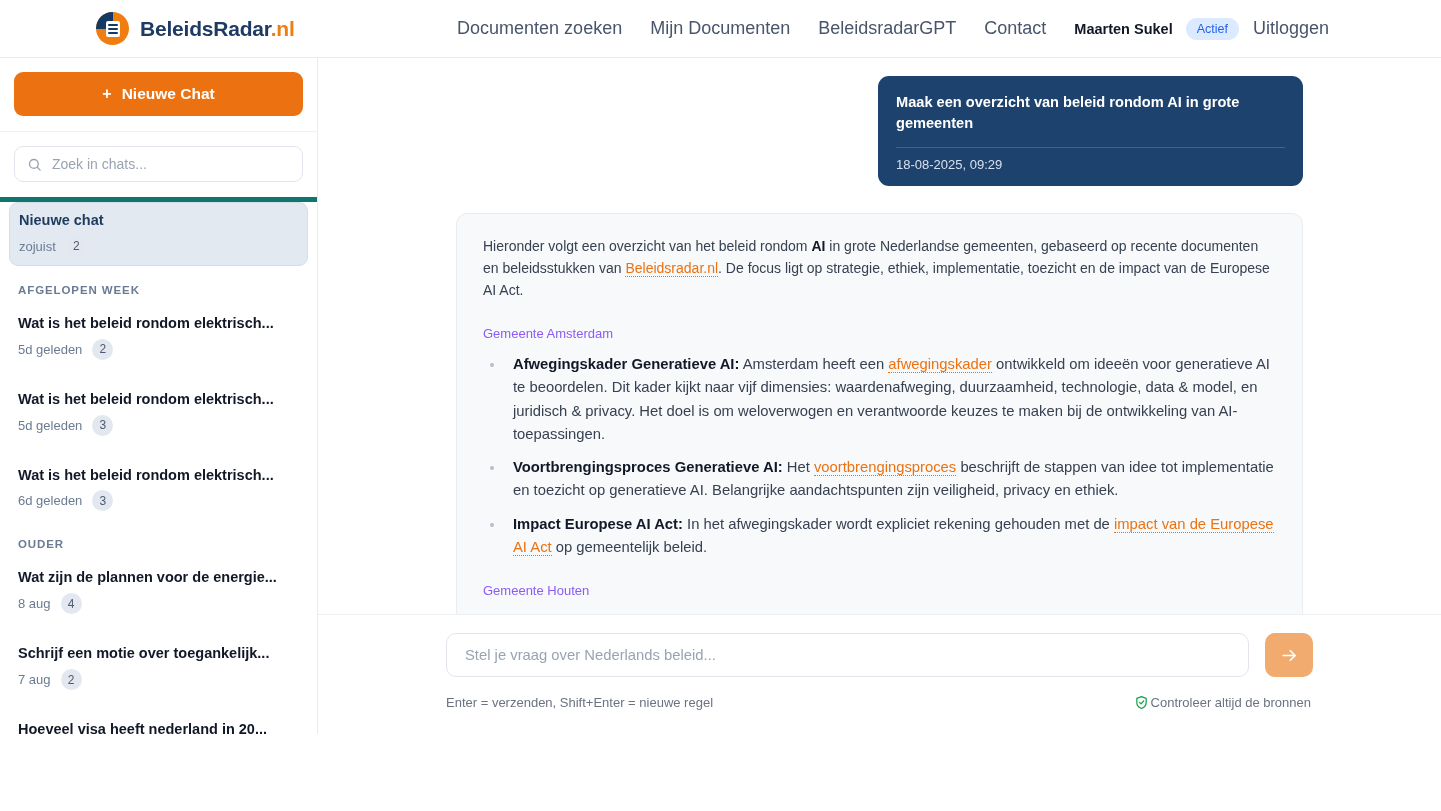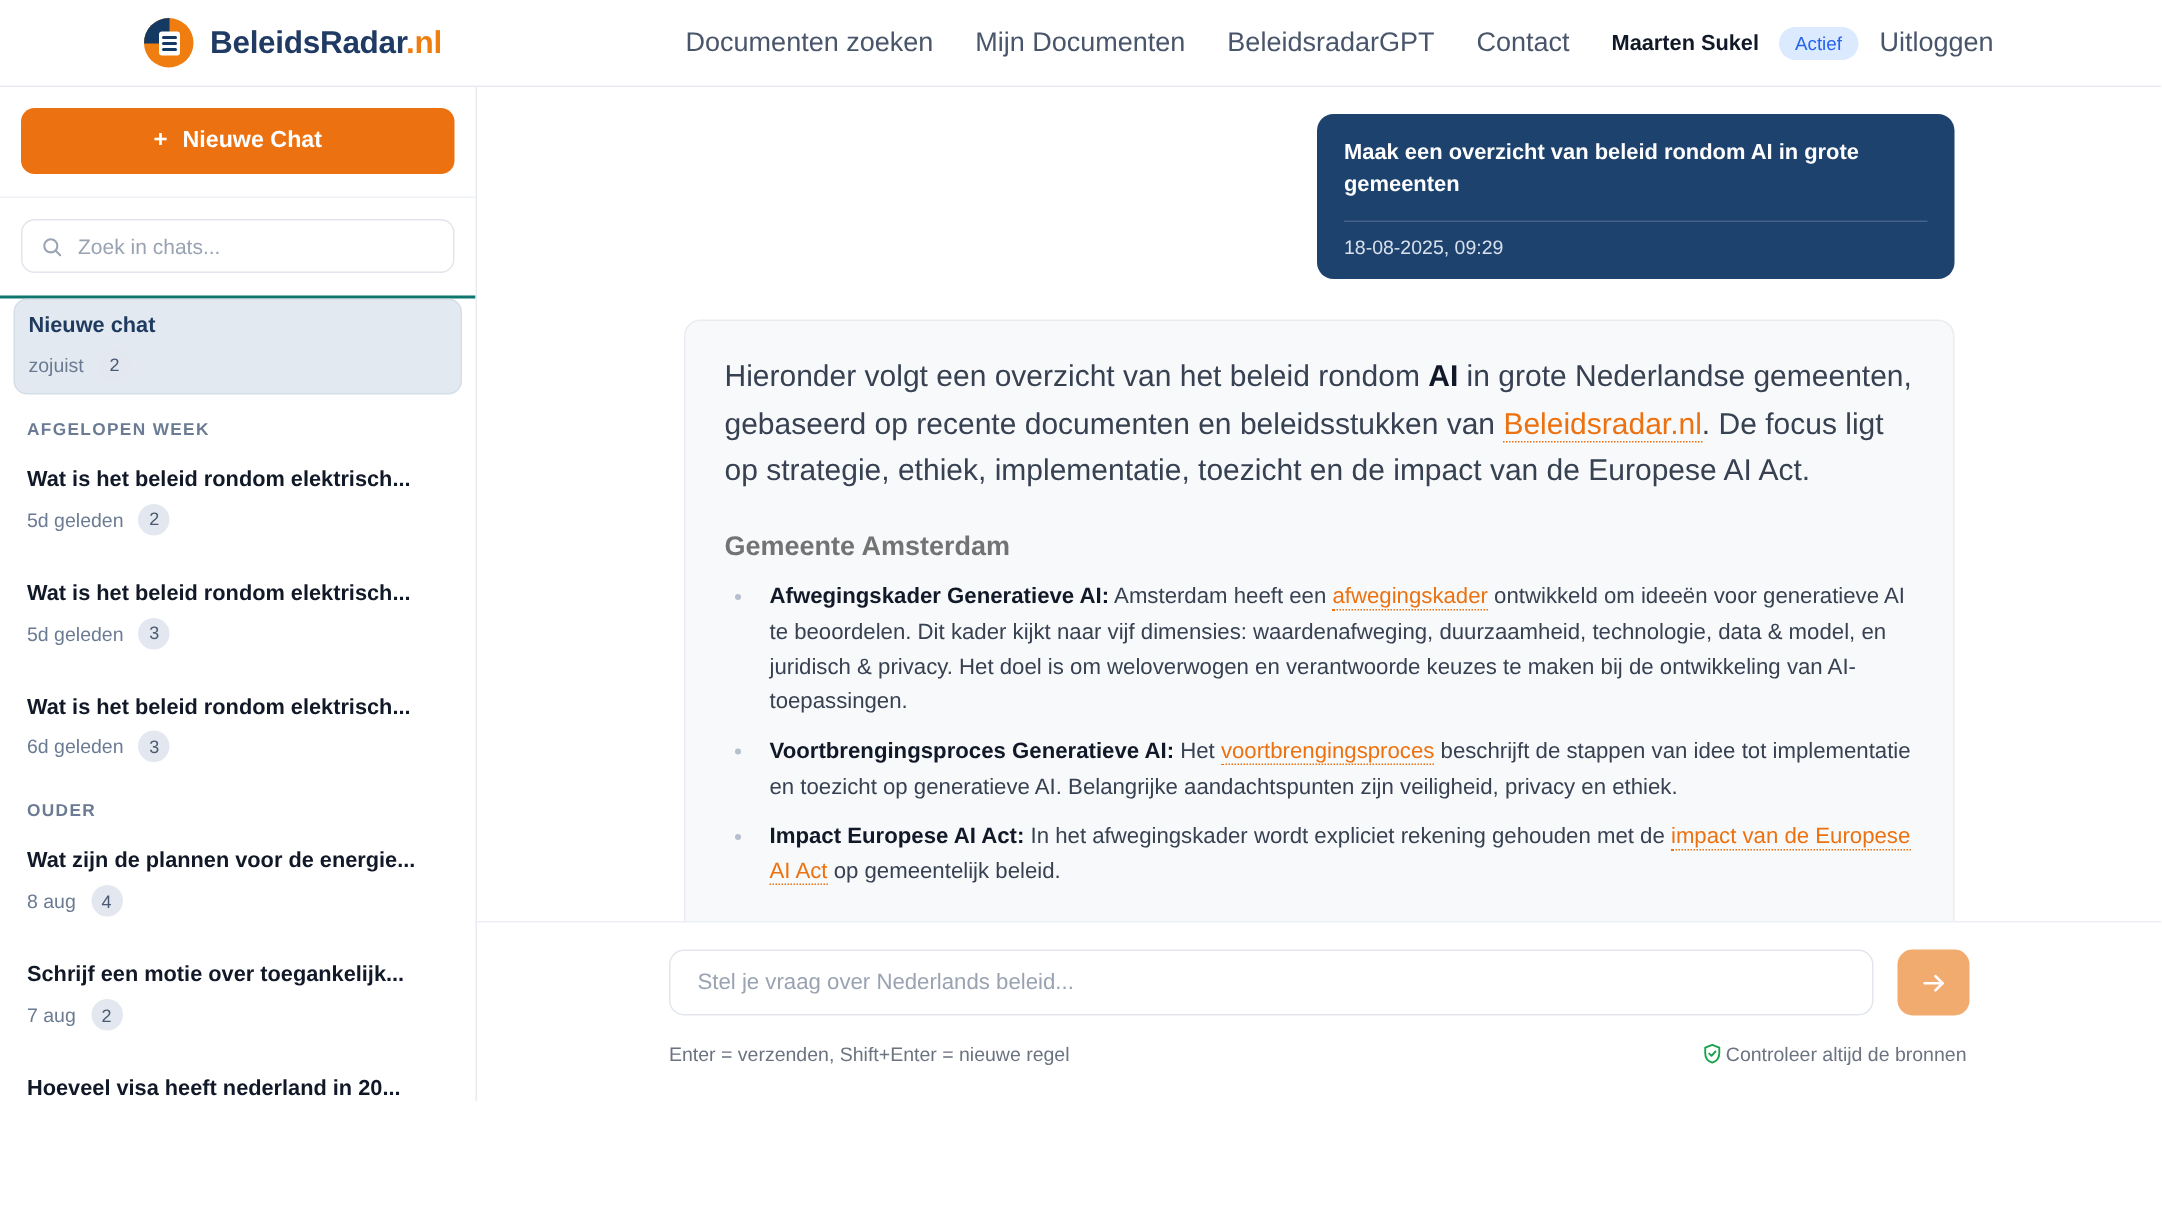--- a/index.html
+++ b/index.html
@@ -81,21 +81,21 @@
   .new-chat-btn {
     width: 100%; height: 44px; border: none; border-radius: 9px;
     background: #ec7211; color: #ffffff;
     font-size: 15.5px; font-weight: bold;
     font-family: inherit;
     display: flex; align-items: center; justify-content: center; gap: 10px;
     cursor: pointer;
   }
   .new-chat-btn .plus { font-size: 16px; font-weight: bold; line-height: 1; }
 
-  .search-wrap { padding: 14px 14px 15px 14px; border-bottom: 2px solid #0f766e; }
+  .search-wrap { padding: 14px 14px 15px 14px; border-bottom: 5px solid #0f766e; }
   .search-box {
     height: 36px; border: 1px solid #e2e6ec; border-radius: 9px;
     display: flex; align-items: center; gap: 10px; padding: 0 12px;
     background: #ffffff;
   }
   .search-box svg { flex: none; }
   .search-box input {
     border: none; outline: none; background: transparent;
     font-size: 14px; font-family: inherit; color: #374151;
     width: 100%;
@@ -144,25 +144,25 @@
   .msg-user hr { border: none; border-top: 1px solid #44618a; margin: 13px 0 9px 0; }
   .msg-user .time { font-size: 13px; color: #d7e0ec; }
 
   .msg-assistant {
     margin-top: 27px;
     background: #f7f9fb; border: 1px solid #e9edf2;
     border-radius: 11px;
     padding: 22px 26px 20px 26px;
   }
   .msg-assistant p {
-    font-size: 20px; line-height: 1.57; color: #374151;
+    font-size: 14px; line-height: 1.57; color: #374151;
   }
   .msg-assistant p strong { color: #111827; font-weight: bold; }
   .msg-assistant h2 {
-    font-size: 18px; color: #737373; font-weight: bold;
+    font-size: 13px; color: #8b5cf6; font-weight: normal;
     margin: 24px 0 12px 0;
   }
   .msg-assistant ul { padding-left: 22px; margin: 0; }
   .msg-assistant li {
     font-size: 14.8px; line-height: 1.57; color: #374151;
     margin-bottom: 10px; padding-left: 8px;
   }
   .msg-assistant li::marker { color: #b6bfcc; }
   .msg-assistant li strong { color: #111827; font-weight: bold; }
   .src-link {

